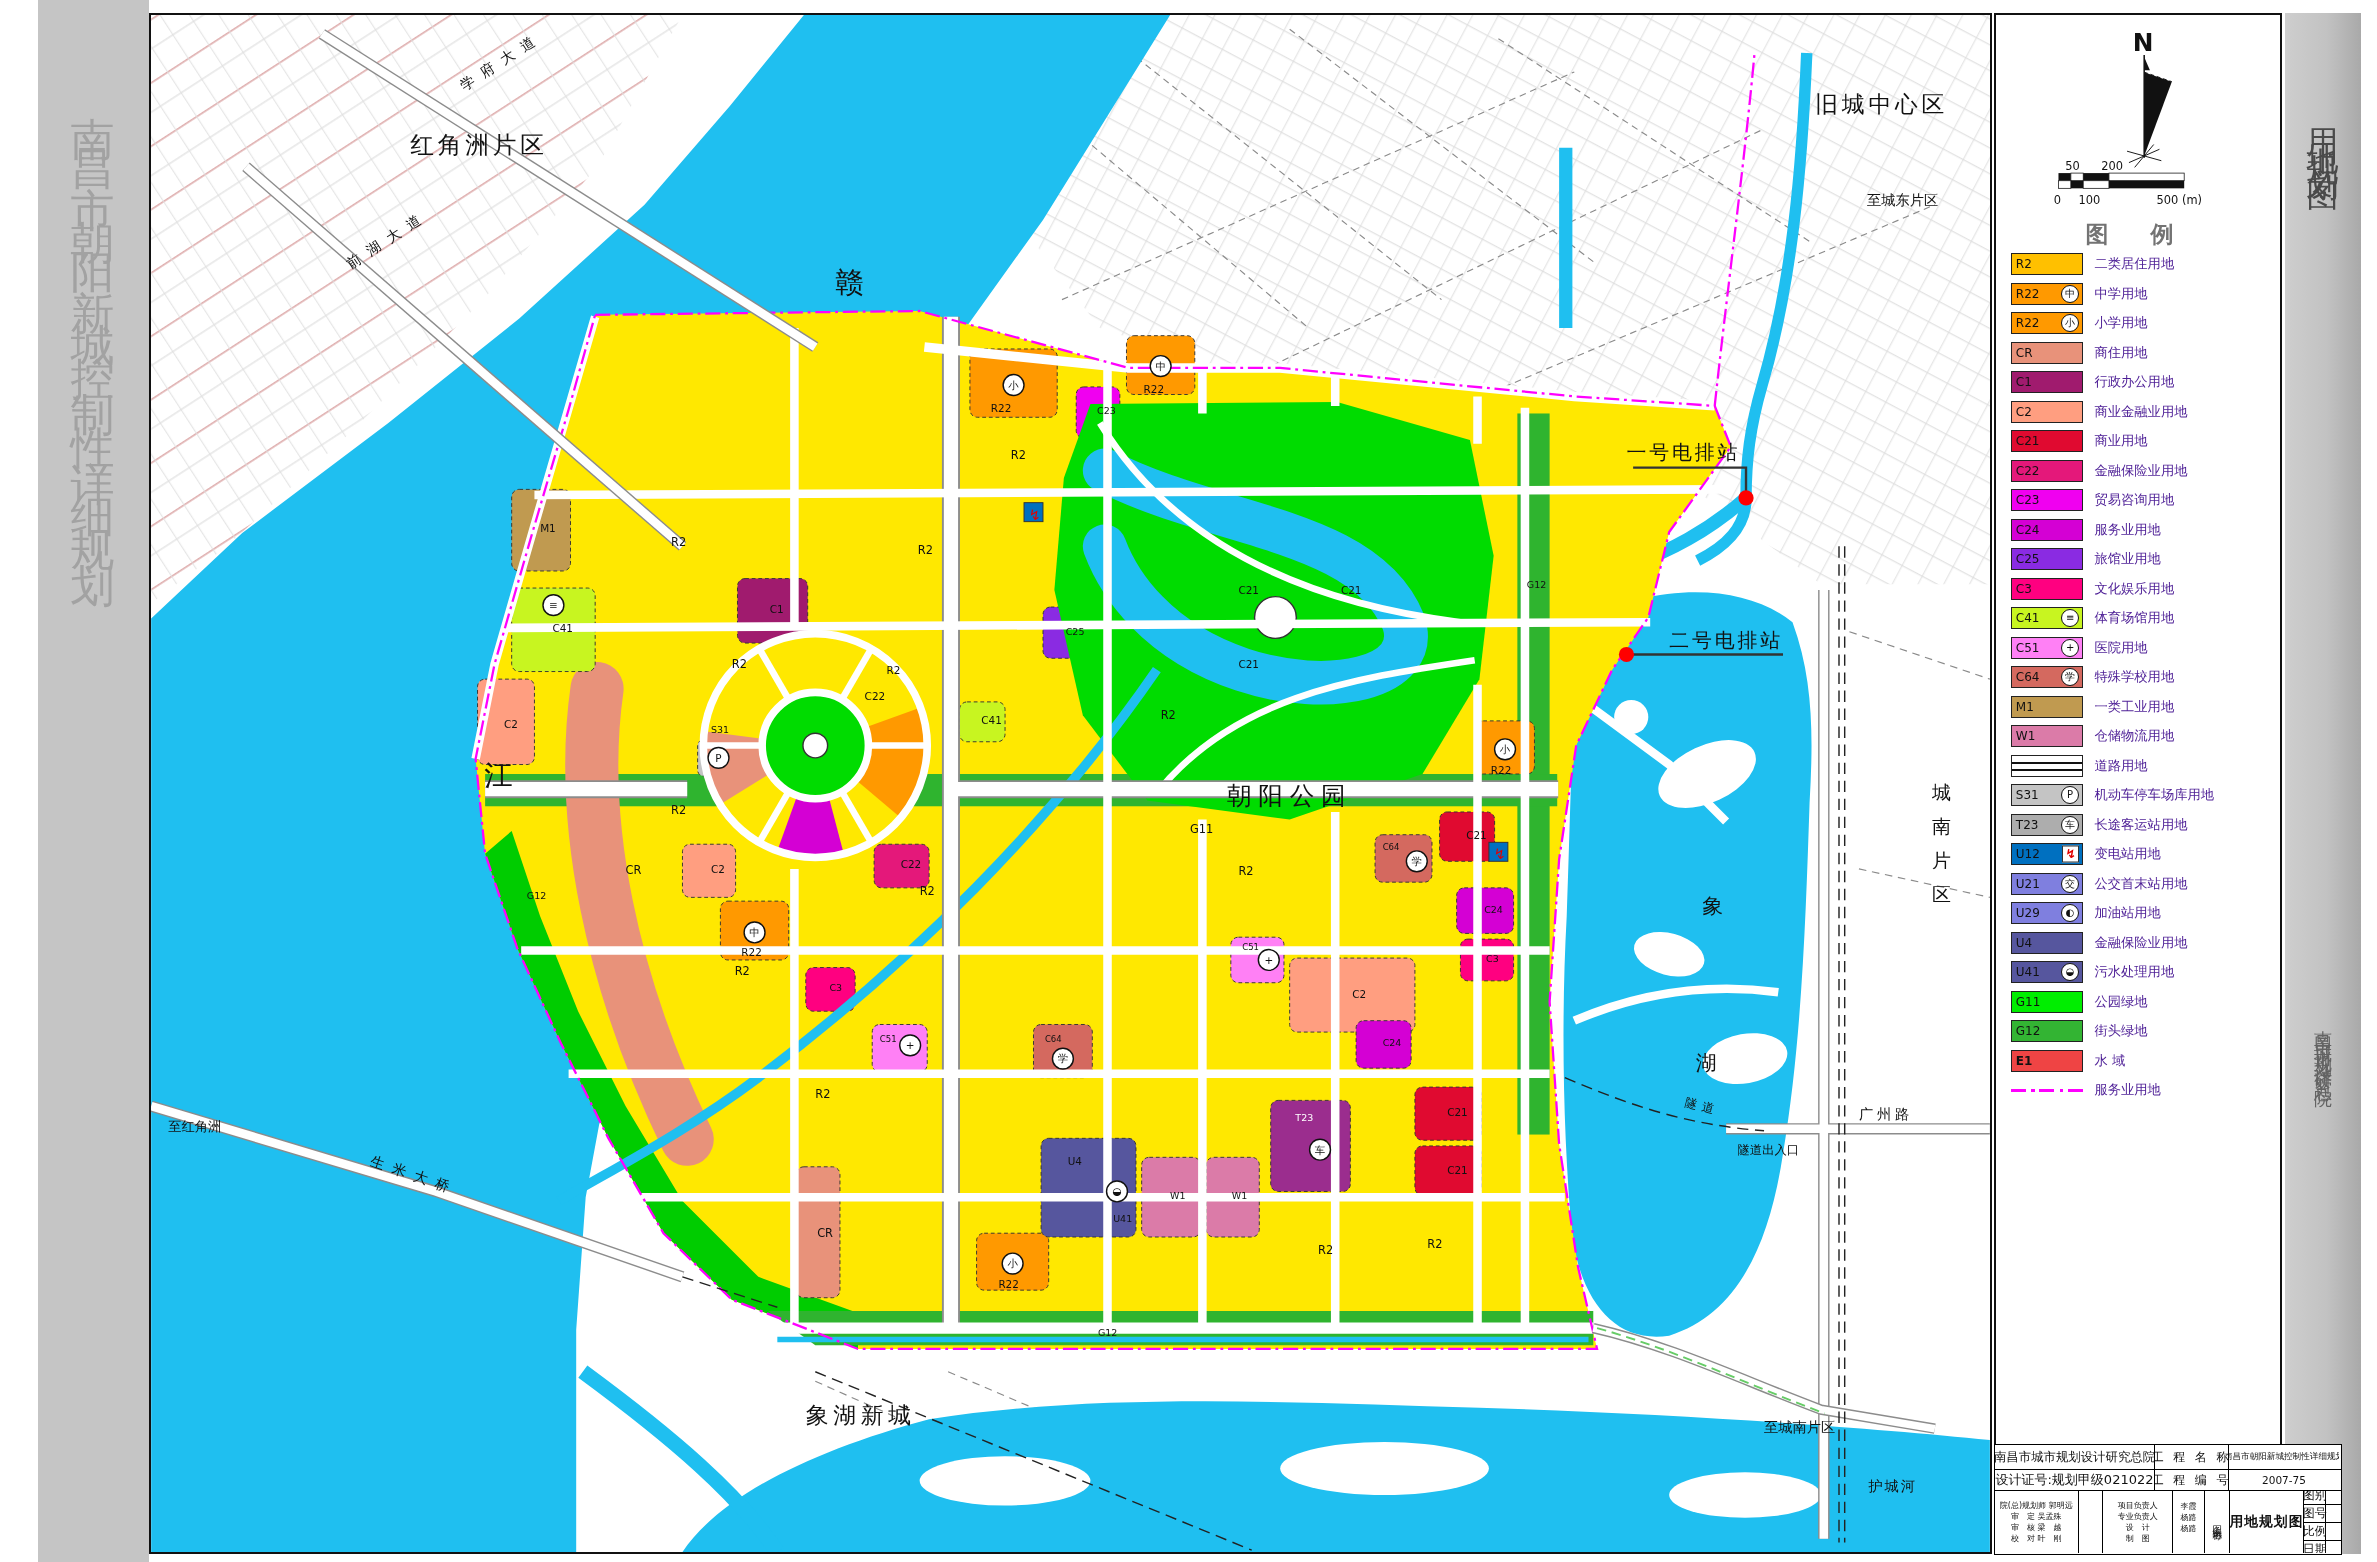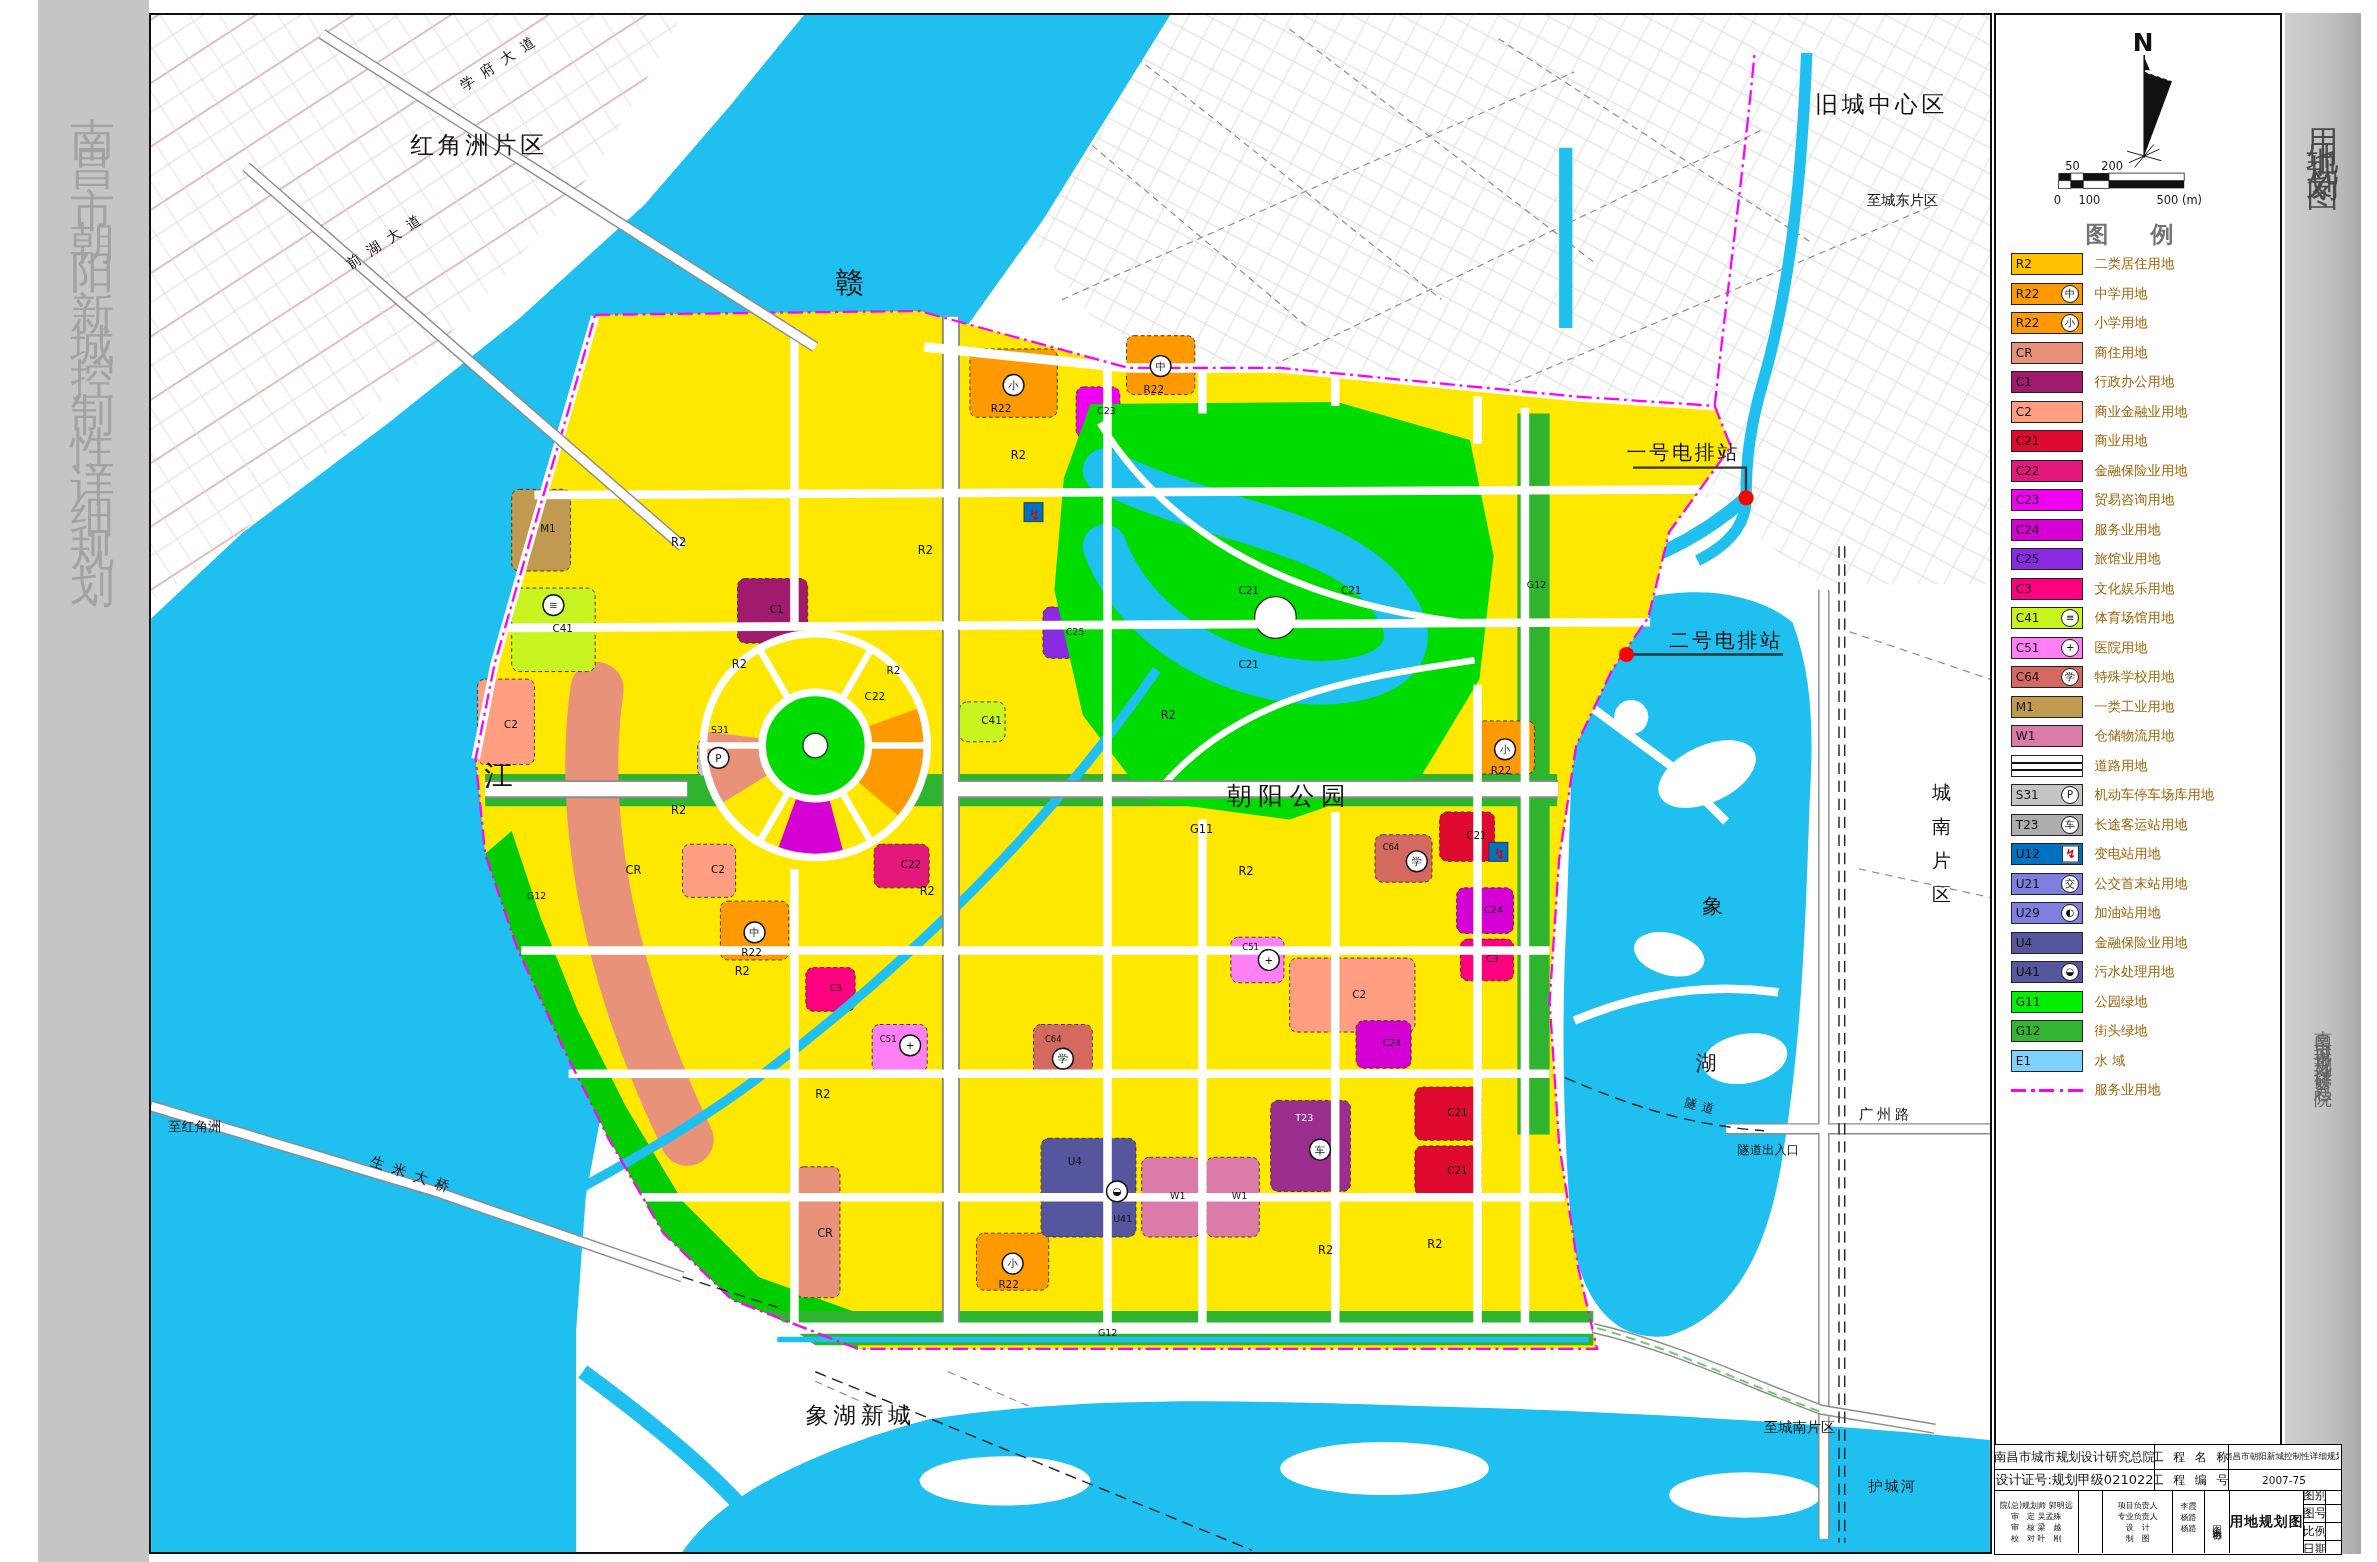--- a/index.html
+++ b/index.html
@@ -23,21 +23,21 @@
   .leg-code{font-size:12px;color:#111;padding-left:3.8px;line-height:1;}
   .leg-ic{position:absolute;right:2.9px;top:50%;transform:translateY(-50%);width:16px;height:16px;border:1.2px solid #111;
     border-radius:50%;background:#fff;font-size:10px;color:#111;display:flex;align-items:center;justify-content:center;line-height:1;}
   .leg-bolt{position:absolute;right:2.9px;top:50%;transform:translateY(-50%);width:15px;height:15px;background:#fff;
     border:1px solid #333;color:#e00000;font-size:12.4px;font-weight:bold;display:flex;align-items:center;justify-content:center;line-height:1;}
   .leg-road{width:72px;height:22px;border:1px solid #222;box-sizing:border-box;flex:0 0 72px;
     background:linear-gradient(#fff 0 5.7px,#111 5.7px 7.6px,#fff 7.6px 13.3px,#111 13.3px 15px,#fff 15px 100%);}
   .leg-bound{width:72px;height:22px;flex:0 0 72px;position:relative;}
   .leg-bound:before{content:"";position:absolute;left:0;right:0;top:9.5px;height:3.8px;
     background:repeating-linear-gradient(90deg,#ff00ff 0 15px,transparent 15px 20px,#ff00ff 20px 24px,transparent 24px 28.5px);}
-  .leg-label{font-size:13.3px;color:#a16207;margin-left:11.4px;white-space:nowrap;}
+  .leg-label{font-size:13.3px;color:#4c1d95;margin-left:11.4px;white-space:nowrap;}
   
   #titleblock{left:1994px;top:1444px;width:348px;height:111px;background:#fff;border:1.9px solid #000;box-sizing:border-box;
     font-size:10.5px;color:#111;z-index:5;}
   #titleblock .tb-row{display:flex;border-bottom:1px solid #000;box-sizing:border-box;}
   #titleblock .cell{border-right:1px solid #000;box-sizing:border-box;display:flex;align-items:center;justify-content:center;
     overflow:hidden;white-space:nowrap;}
   .tb-inst{width:160px;font-size:12.4px;}
   .tb-lab{width:74px;font-size:12px;letter-spacing:2.9px;}
   .tb-val{width:110px;font-size:8.6px;border-right:none!important;}
   .tb-colA{width:84px;flex-direction:column;justify-content:space-around;align-items:flex-start;padding:1px 1.9px;font-size:8px;}
@@ -588,21 +588,21 @@
         </div>
         <span class="leg-label">公园绿地</span>
       </div>
       <div class="leg-row">
         <div class="leg-swatch" style="background: rgb(51, 180, 51);">
           <span class="leg-code">G12</span>
         </div>
         <span class="leg-label">街头绿地</span>
       </div>
       <div class="leg-row">
-        <div class="leg-swatch" style="background: #7dd3fc;">
+        <div class="leg-swatch" style="background: #ef4444; font-weight: bold;">
           <span class="leg-code">E1</span>
         </div>
         <span class="leg-label">水 域</span>
       </div>
       <div class="leg-row">
         <div class="leg-bound"></div>
         <span class="leg-label">服务业用地</span>
       </div>
     </div>
 </div>

